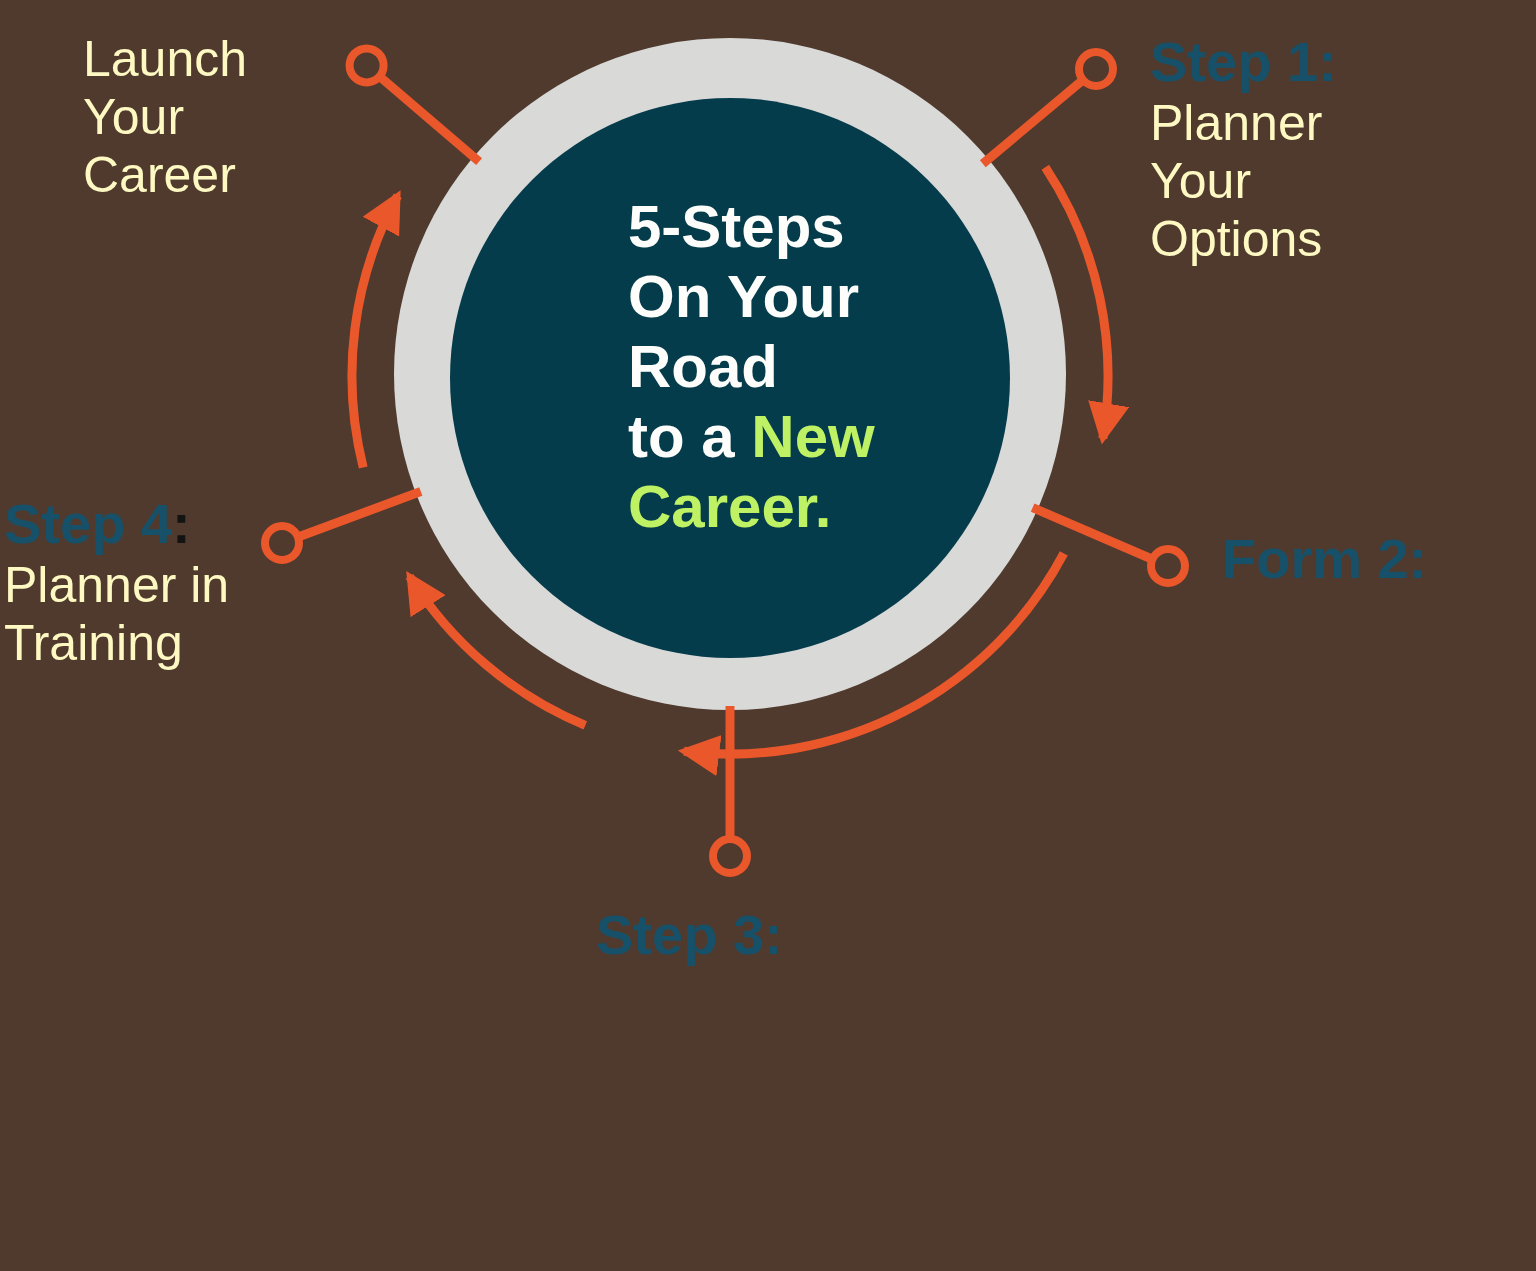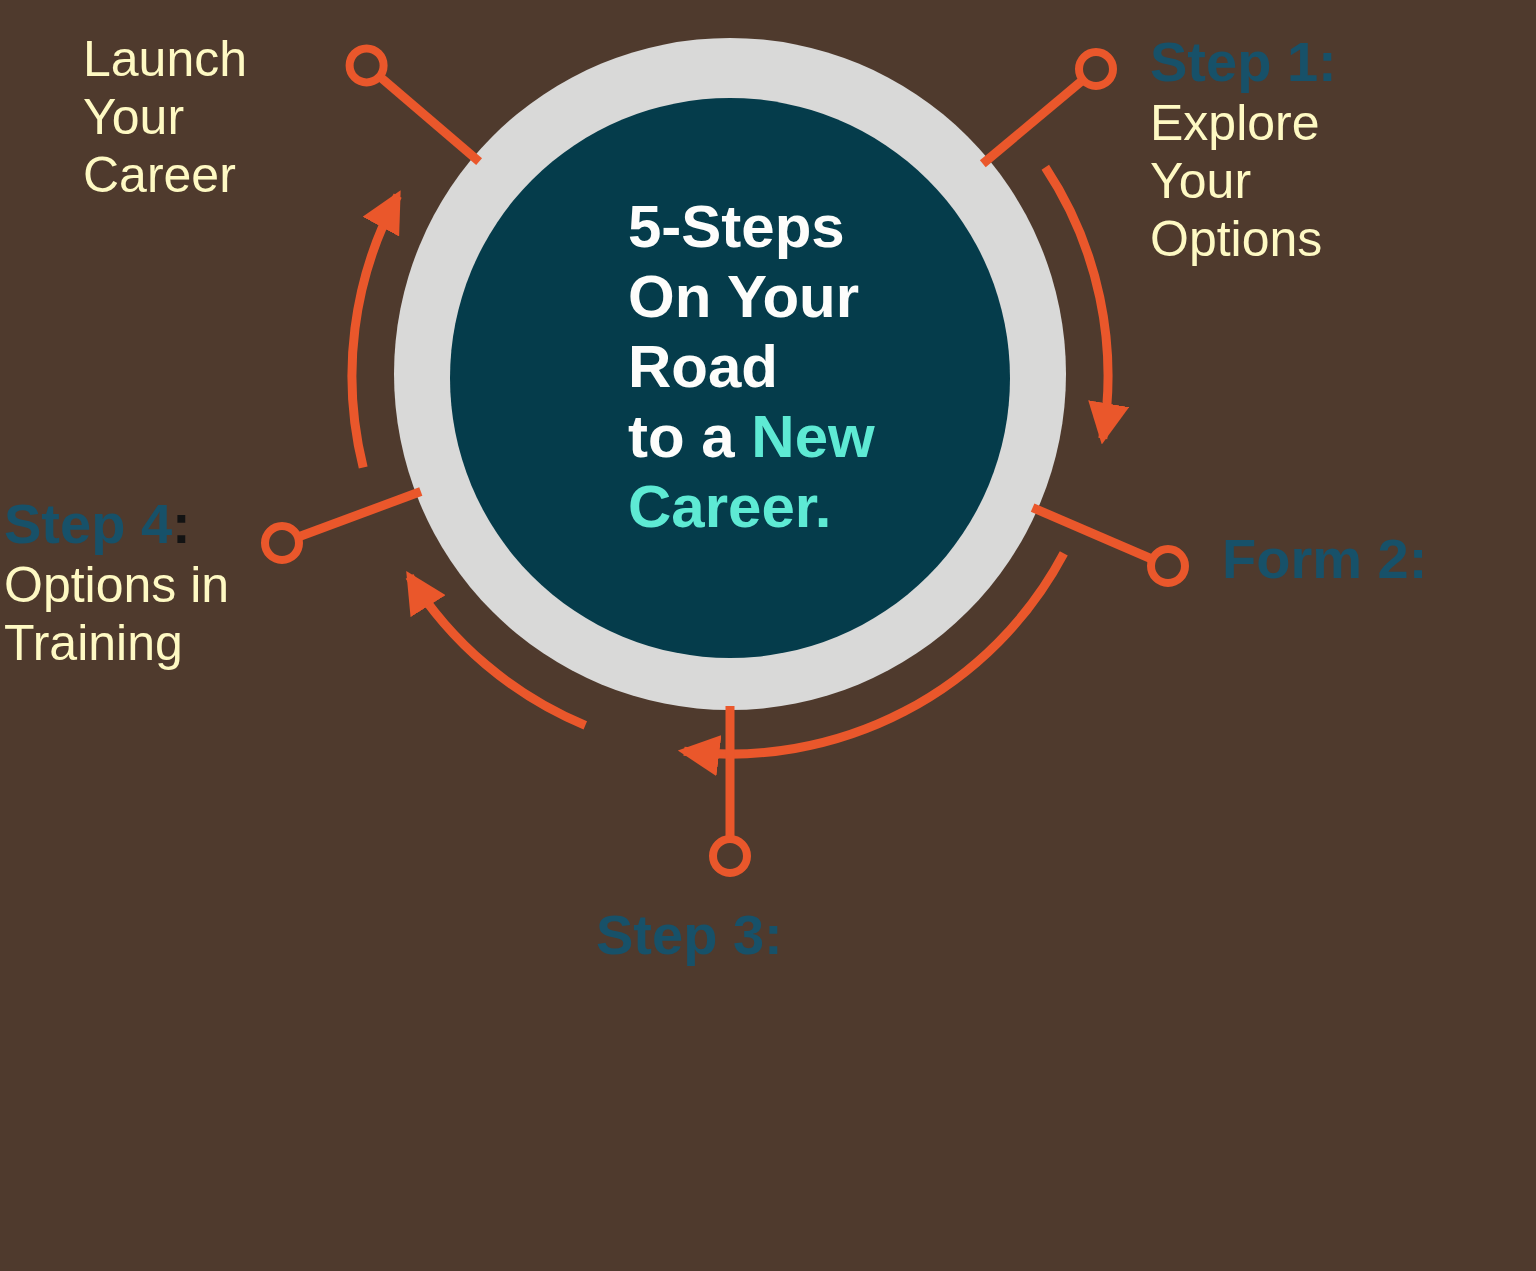--- a/index.html
+++ b/index.html
@@ -16,21 +16,21 @@
   }
   .diagram-svg{position:absolute;left:0;top:0;}
 
   
   .center-title{
     position:absolute;left:628px;top:192px;
     font-size:60px;font-weight:700;line-height:70px;
     color:#FDFDFB;letter-spacing:0;
   }
   .pre{white-space:pre-line;}
-  .accent{color:#5eead4;}
+  .accent{color:#bef264;}
 
   
   .step-label{position:absolute;}
   .step-heading{
     font-size:56px;font-weight:700;line-height:64px;
     color:#175169;letter-spacing:0;
   }
   .step-heading .colon-black{color:#131313;}
   .step-body{
     font-size:50px;font-weight:400;line-height:58px;
@@ -78,36 +78,36 @@
   <div class="center-title">
     <div class="pre">5-Steps
 On Your
 Road</div>
     <div><span>to a</span> <span class="accent">New</span></div>
     <div><span class="accent">Career.</span></div>
   </div>
 
   <div class="step-label step-1">
     <div class="step-heading"><span>Step 1:</span><span class="colon-black"></span></div>
-    <div class="step-body">Explore
+    <div class="step-body">Planner
 Your
 Options</div>
   </div>
 
   <div class="step-label step-2">
     <div class="step-heading"><span>Form 2:</span><span class="colon-black"></span></div>
   </div>
 
   <div class="step-label step-3">
     <div class="step-heading"><span>Step 3:</span><span class="colon-black"></span></div>
   </div>
 
   <div class="step-label step-4">
     <div class="step-heading"><span>Step 4</span><span class="colon-black">:</span></div>
-    <div class="step-body">Options in
+    <div class="step-body">Planner in
 Training</div>
   </div>
 
   <div class="step-label step-5">
     <div class="step-body">Launch
 Your
 Career</div>
   </div>
 
 </div>

